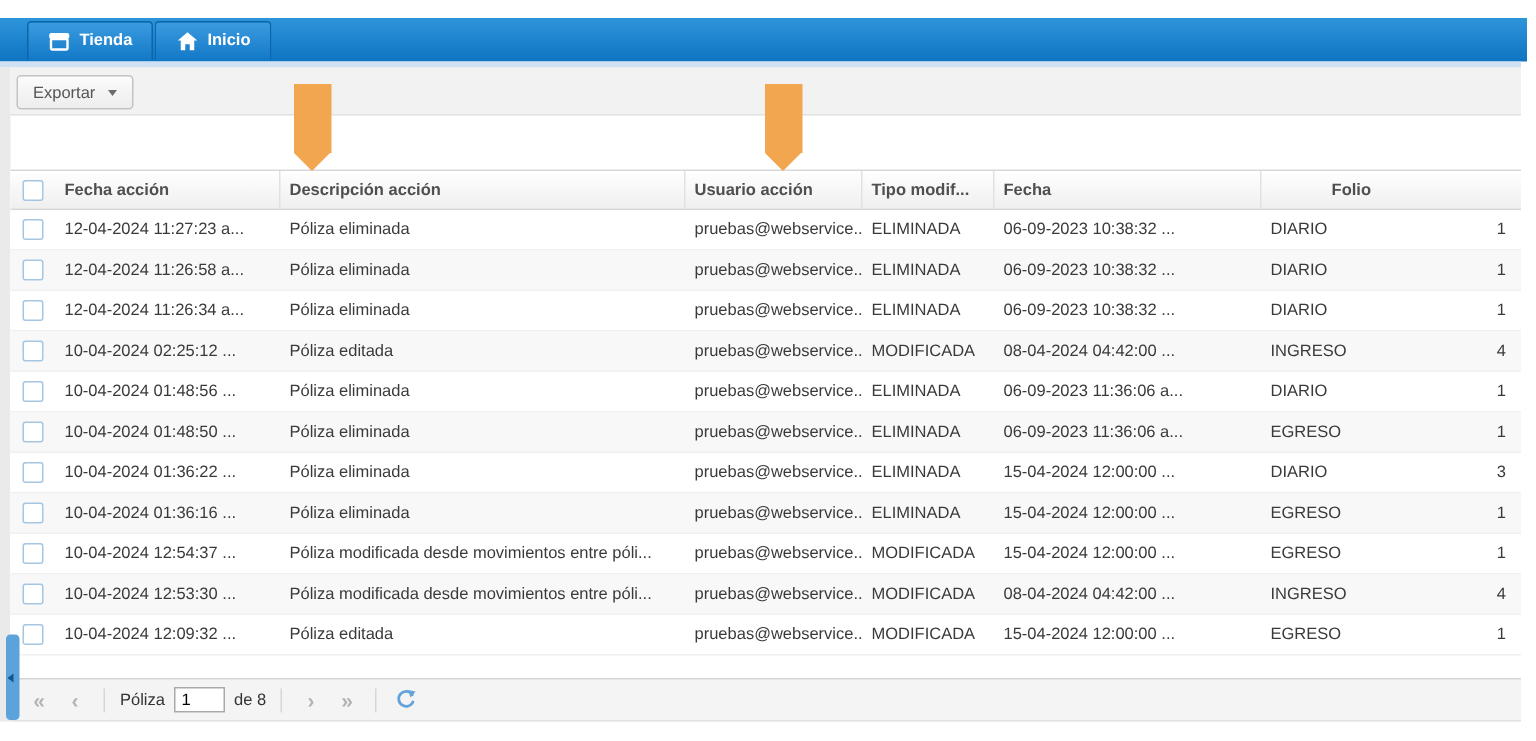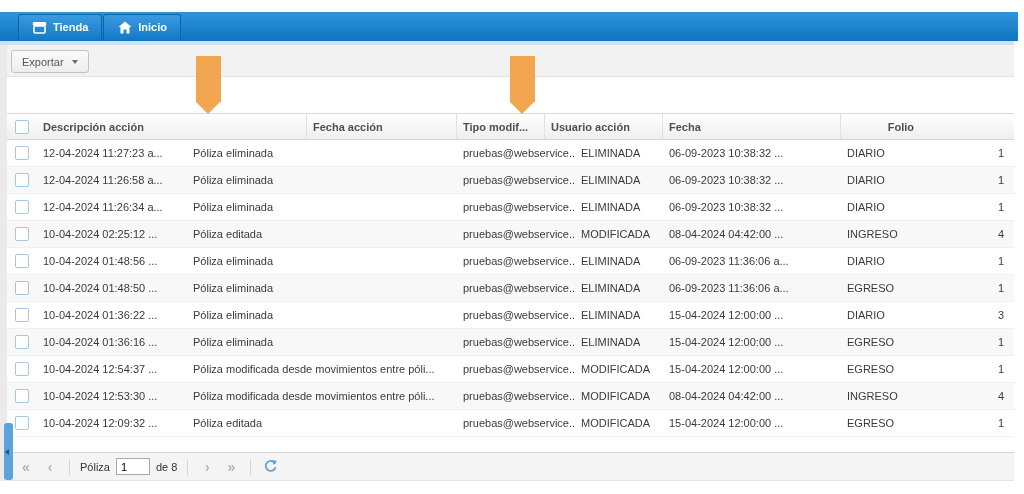--- a/index.html
+++ b/index.html
@@ -111,24 +111,24 @@
       <span>Exportar</span>
       <span class="caret"></span>
     </div>
   </div>
 
   <div class="grid">
     <div class="ghead">
         <div class="hcell ckcell">
           <div class="ckbox"></div>
         </div>
+        <div class="hcell" style="width: 150px;">Fecha acción</div>
         <div class="hcell" style="width: 270px;">Descripción acción</div>
-        <div class="hcell" style="width: 150px;">Fecha acción</div>
+        <div class="hcell" style="width: 118px;">Usuario acción</div>
         <div class="hcell" style="width: 88px;">Tipo modif...</div>
-        <div class="hcell" style="width: 118px;">Usuario acción</div>
         <div class="hcell" style="width: 178px;">Fecha</div>
         <div class="hcell num" style="width: 83px;">Folio</div>
       </div>
     <div class="gbody">
         <div class="grow">
           <div class="ckcell">
             <div class="ckbox"></div>
           </div>
           <div class="gcell" style="width: 150px;">12-04-2024 11:27:23 a...</div>
           <div class="gcell" style="width: 270px;">Póliza eliminada</div>

